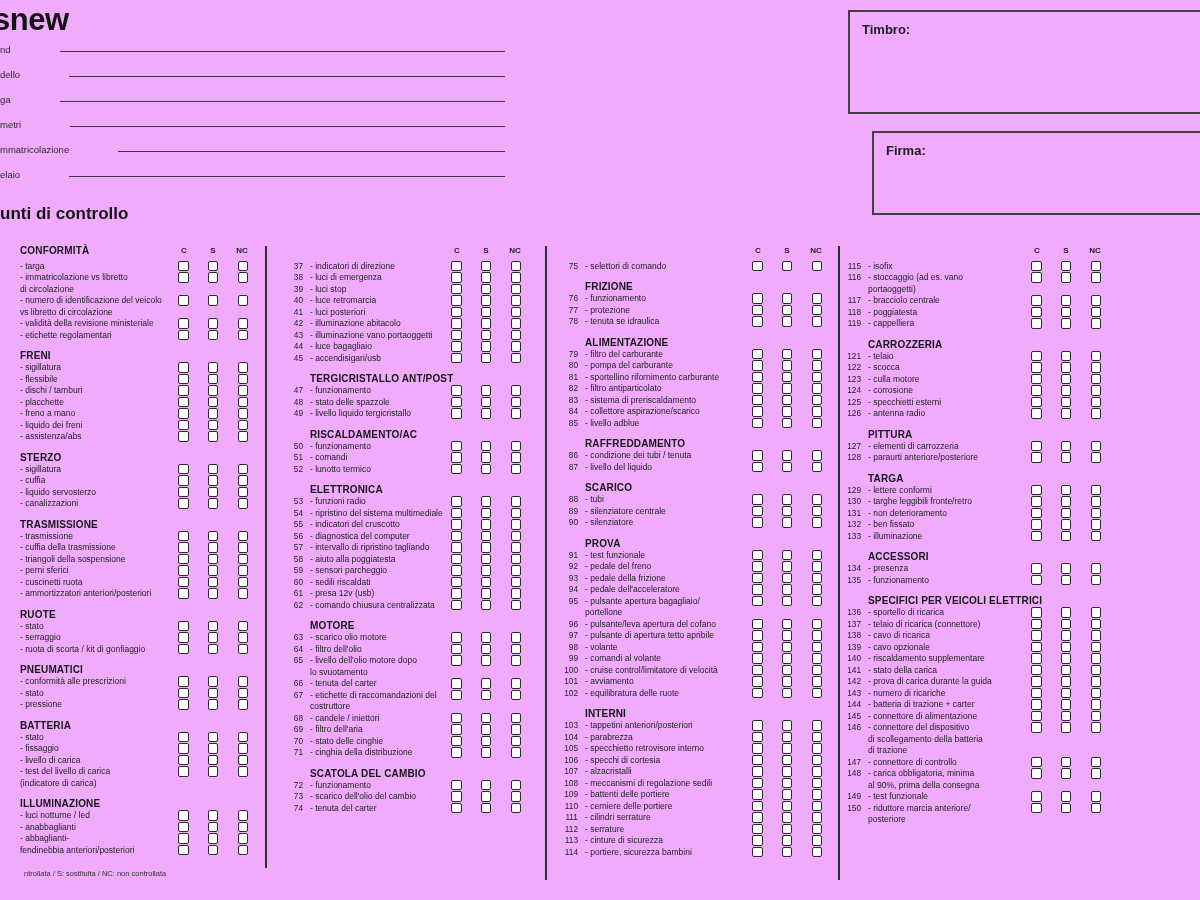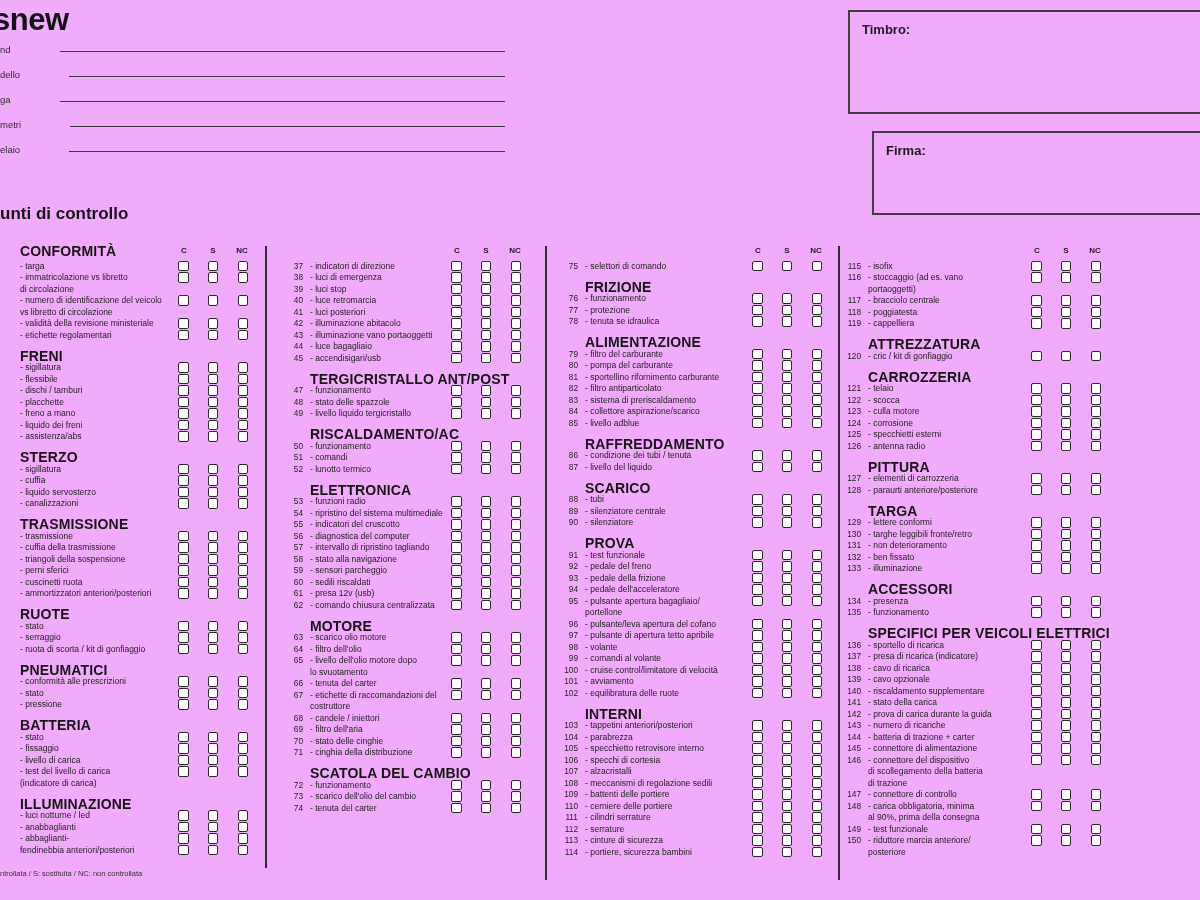--- a/index.html
+++ b/index.html
@@ -15,34 +15,34 @@
   .signbox{position:absolute;left:872px;top:131px;width:336px;height:84px;border:2px solid #3f3f3f;box-sizing:border-box;padding:8px 12px;}
   .boxlbl{font-size:13px;font-weight:bold;color:#1d1d1d;}
   .pagetitle{position:absolute;left:0;top:204px;font-size:17px;font-weight:bold;color:#141414;}
   
   .col{position:absolute;top:244px;}
   .c1{left:20px;width:228px;}
   .c2{left:285px;width:236px;}
   .c3{left:560px;width:262px;}
   .c4{left:843px;width:258px;}
   .row{display:flex;align-items:center;height:11.5px;font-size:8.5px;color:#1d1d1d;}
-  .title-row{font-weight:bold;font-size:14px;letter-spacing:.15px;color:#161616;}
+  .title-row{font-weight:bold;font-size:10px;letter-spacing:.15px;color:#161616;}
   .col-header{margin-bottom:3px;height:13px;}
   .section{margin-bottom:9.5px;}
   .num{flex:0 0 auto;width:18px;text-align:right;margin-right:7px;font-size:8.3px;color:#242424;}
   .no-num .num{width:0;margin-right:0;}
   .txt{flex:1 1 auto;white-space:nowrap;overflow:visible;}
   .boxes{flex:0 0 auto;width:70px;display:flex;justify-content:space-between;align-items:center;}
   .cbx{width:10.5px;height:10.5px;box-sizing:border-box;border:1.5px solid #2b2b2b;border-radius:2px;background:#fff;}
   .hdr{width:12px;text-align:center;font-weight:bold;font-size:8px;color:#1a1a1a;}
   .vline{position:absolute;top:246px;background:#2e2e2e;}
   .v1{left:265px;height:622px;width:1.6px;}
   .v2{left:545px;height:634px;width:1.6px;}
   .v3{left:838px;height:634px;width:2.4px;}
-  .footer-legend{position:absolute;left:0;top:869px;font-size:7.5px;color:#333;}
+  .footer-legend{position:absolute;left:0;top:869px;font-size:7.5px;color:#333;padding-left:24px;}
 </style>
 </head>
 <body>
 
 <div class="page">
 
   <div class="logo">snew</div>
 
   <div class="fields">
       <div class="field">
@@ -52,20 +52,24 @@
       <div class="field">
         <div class="lbl">dello</div>
         <div class="ln"></div>
       </div>
       <div class="field">
         <div class="lbl">ga</div>
         <div class="ln"></div>
       </div>
       <div class="field">
         <div class="lbl">metri</div>
+        <div class="ln"></div>
+      </div>
+      <div class="field">
+        <div class="lbl">mmatricolazione</div>
         <div class="ln"></div>
       </div>
       <div class="field">
         <div class="lbl">elaio</div>
         <div class="ln"></div>
       </div>
     </div>
 
   <div class="stampbox">
     <span class="boxlbl">Timbro:</span>
@@ -684,21 +688,21 @@
           <div class="num">57</div>
           <div class="txt">- intervallo di ripristino tagliando</div>
           <div class="boxes">
             <div class="cbx"></div>
             <div class="cbx"></div>
             <div class="cbx"></div>
           </div>
         </div>
         <div class="row">
           <div class="num">58</div>
-          <div class="txt">- stato alla navigazione</div>
+          <div class="txt">- aiuto alla poggiatesta</div>
           <div class="boxes">
             <div class="cbx"></div>
             <div class="cbx"></div>
             <div class="cbx"></div>
           </div>
         </div>
         <div class="row">
           <div class="num">59</div>
           <div class="txt">- sensori parcheggio</div>
           <div class="boxes">
@@ -1346,36 +1350,20 @@
           <div class="boxes">
             <div class="cbx"></div>
             <div class="cbx"></div>
             <div class="cbx"></div>
           </div>
         </div>
       </div>
       <div class="section">
         <div class="row title-row">
           <div class="num"></div>
-          <div class="txt">ATTREZZATURA</div>
-          <div class="boxes"></div>
-        </div>
-        <div class="row">
-          <div class="num">120</div>
-          <div class="txt">- cric / kit di gonfiaggio</div>
-          <div class="boxes">
-            <div class="cbx"></div>
-            <div class="cbx"></div>
-            <div class="cbx"></div>
-          </div>
-        </div>
-      </div>
-      <div class="section">
-        <div class="row title-row">
-          <div class="num"></div>
           <div class="txt">CARROZZERIA</div>
           <div class="boxes"></div>
         </div>
         <div class="row">
           <div class="num">121</div>
           <div class="txt">- telaio</div>
           <div class="boxes">
             <div class="cbx"></div>
             <div class="cbx"></div>
             <div class="cbx"></div>
@@ -1539,21 +1527,21 @@
           <div class="num">136</div>
           <div class="txt">- sportello di ricarica</div>
           <div class="boxes">
             <div class="cbx"></div>
             <div class="cbx"></div>
             <div class="cbx"></div>
           </div>
         </div>
         <div class="row">
           <div class="num">137</div>
-          <div class="txt">- presa di ricarica (indicatore)</div>
+          <div class="txt">- telaio di ricarica (connettore)</div>
           <div class="boxes">
             <div class="cbx"></div>
             <div class="cbx"></div>
             <div class="cbx"></div>
           </div>
         </div>
         <div class="row">
           <div class="num">138</div>
           <div class="txt">- cavo di ricarica</div>
           <div class="boxes">

